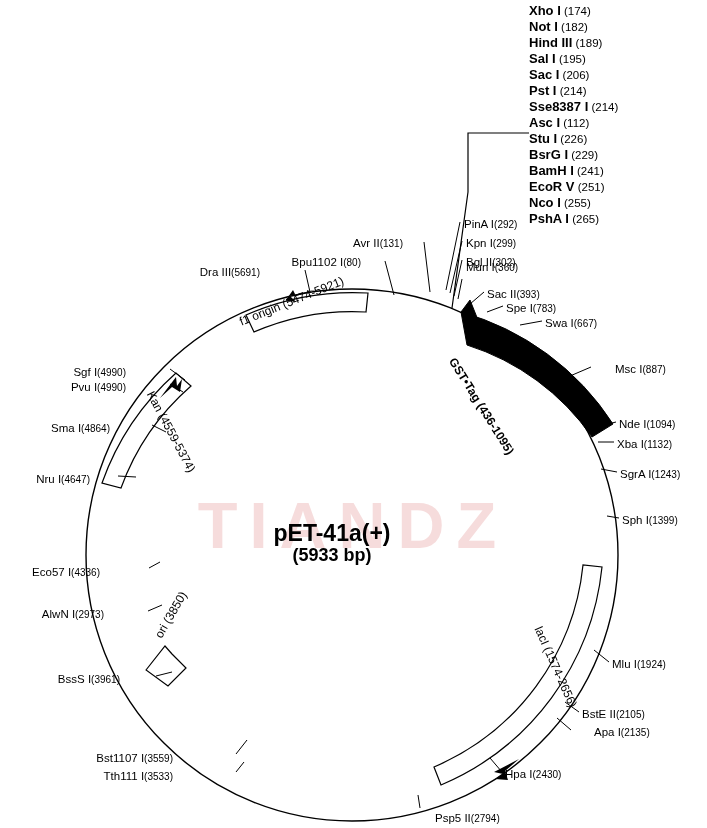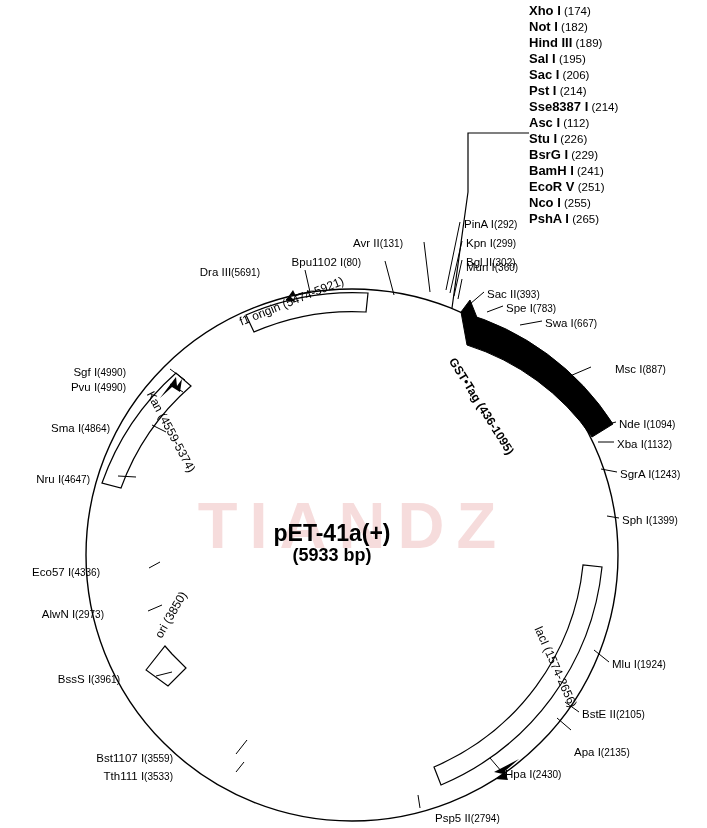--- a/index.html
+++ b/index.html
@@ -189,21 +189,21 @@
     <div class="site-label right" style="left: 487px; top: 288px;"><span>Sac II</span><span class="pos">(393)</span></div>
     <div class="site-label right" style="left: 506px; top: 302px;"><span>Spe I</span><span class="pos">(783)</span></div>
     <div class="site-label right" style="left: 545px; top: 317px;"><span>Swa I</span><span class="pos">(667)</span></div>
     <div class="site-label right" style="left: 615px; top: 363px;"><span>Msc I</span><span class="pos">(887)</span></div>
     <div class="site-label right" style="left: 619px; top: 418px;"><span>Nde I</span><span class="pos">(1094)</span></div>
     <div class="site-label right" style="left: 617px; top: 438px;"><span>Xba I</span><span class="pos">(1132)</span></div>
     <div class="site-label right" style="left: 620px; top: 468px;"><span>SgrA I</span><span class="pos">(1243)</span></div>
     <div class="site-label right" style="left: 622px; top: 514px;"><span>Sph I</span><span class="pos">(1399)</span></div>
     <div class="site-label right" style="left: 612px; top: 658px;"><span>Mlu I</span><span class="pos">(1924)</span></div>
     <div class="site-label right" style="left: 582px; top: 708px;"><span>BstE II</span><span class="pos">(2105)</span></div>
-    <div class="site-label right" style="left: 574px; top: 726px; margin-top: 20px;"><span>Apa I</span><span class="pos">(2135)</span></div>
+    <div class="site-label right" style="left: 594px; top: 726px;"><span>Apa I</span><span class="pos">(2135)</span></div>
     <div class="site-label right" style="left: 505px; top: 768px;"><span>Hpa I</span><span class="pos">(2430)</span></div>
     <div class="site-label right" style="left: 411px; top: 812px; margin-left: 24px;"><span>Psp5 II</span><span class="pos">(2794)</span></div>
     <div class="site-label left" style="left: 173px; top: 752px; transform: translateX(-100%);"><span>Bst1107 I</span><span class="pos">(3559)</span></div>
     <div class="site-label left" style="left: 173px; top: 770px; transform: translateX(-100%);"><span>Tth111 I</span><span class="pos">(3533)</span></div>
     <div class="site-label left" style="left: 120px; top: 673px; transform: translateX(-100%);"><span>BssS I</span><span class="pos">(3961)</span></div>
     <div class="site-label left" style="left: 104px; top: 608px; transform: translateX(-100%);"><span>AlwN I</span><span class="pos">(2973)</span></div>
     <div class="site-label left" style="left: 100px; top: 566px; transform: translateX(-100%);"><span>Eco57 I</span><span class="pos">(4336)</span></div>
     <div class="site-label left" style="left: 90px; top: 473px; transform: translateX(-100%);"><span>Nru I</span><span class="pos">(4647)</span></div>
     <div class="site-label left" style="left: 110px; top: 422px; transform: translateX(-100%);"><span>Sma I</span><span class="pos">(4864)</span></div>
     <div class="site-label left" style="left: 126px; top: 381px; transform: translateX(-100%);"><span>Pvu I</span><span class="pos">(4990)</span></div>

